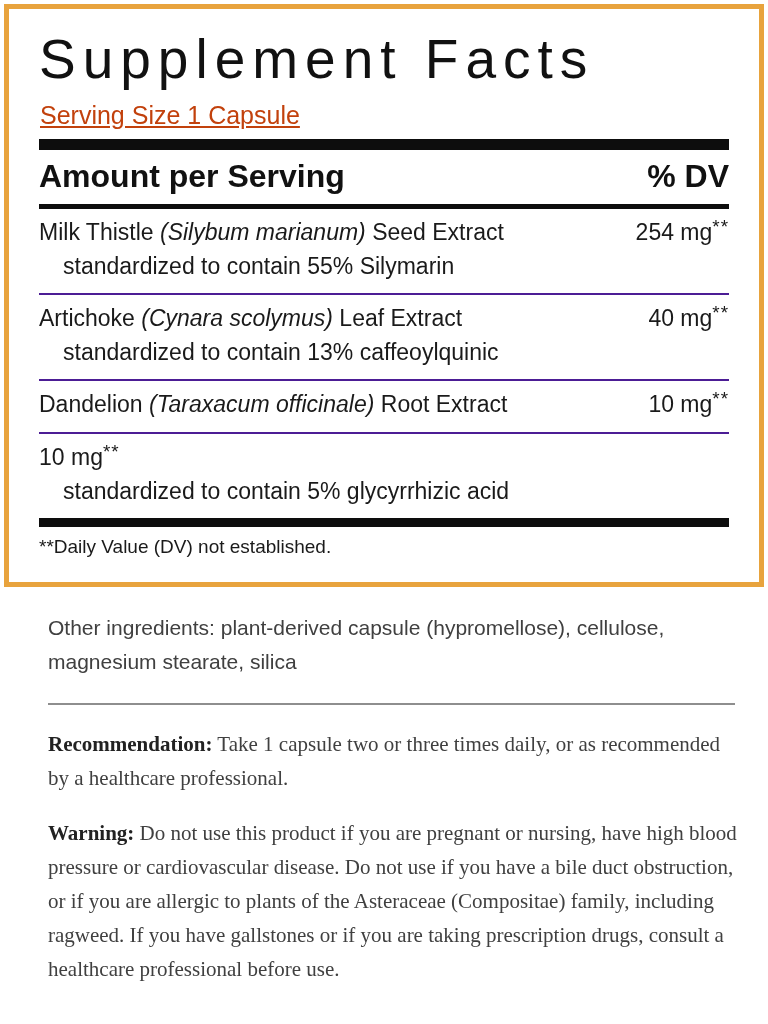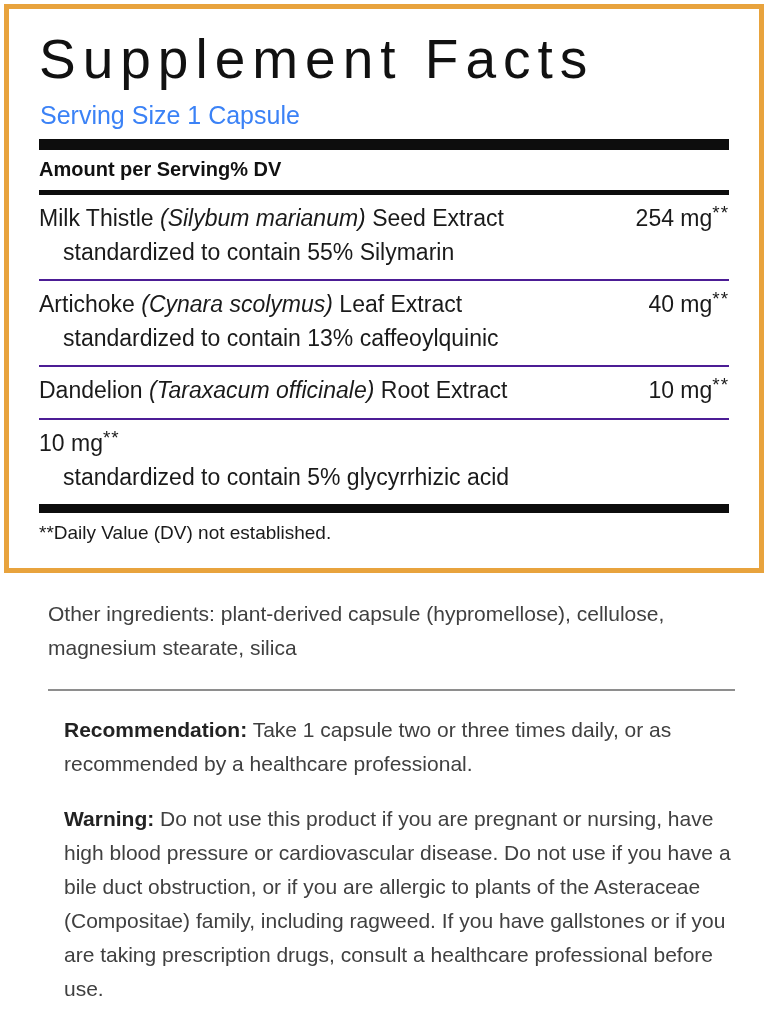--- a/index.html
+++ b/index.html
@@ -23,30 +23,32 @@
     font-size: 55px;
     font-weight: normal;
     letter-spacing: 7px;
     white-space: nowrap;
     margin: 4px 0 10px 0;
     color: #111;
   }
   .serving {
     font-size: 25px;
     margin: 0 0 9px 1px;
-    color: #3b82f6;
+    color: #c2410c;
+    text-decoration: underline;
   }
   .bar-thick  { height: 11px; background: #0d0d0d; }
   .bar-medium { height: 5px;  background: #0d0d0d; }
   .bar-heavy  { height: 9px;  background: #0d0d0d; }
   .cols {
     display: flex;
+    justify-content: space-between;
     align-items: baseline;
     font-weight: bold;
-    font-size: 20px;
+    font-size: 32px;
     padding: 8px 0 9px 0;
     color: #111;
   }
   .rows { }
   .row {
     padding: 7px 0 10px 0;
     font-size: 23px;
     line-height: 33px;
     color: #1a1a1a;
   }
@@ -80,21 +82,21 @@
     font-size: 21px;
     line-height: 34px;
   }
   .other-ingredients { margin: 0; max-width: 700px; }
   .divider {
     border: none;
     border-top: 2px solid #8e8e8e;
     margin: 24px 0 22px 0;
     width: 687px;
   }
-  .sections p { margin: 0 0 21px 16px; max-width: 700px; }
+  .sections p { margin: 0 0 21px 0; max-width: 700px; font-family: Liberation Serif, serif; }
   .sections b { color: #222; font-weight: bold; }
 </style>
 </head>
 <body>
 
 <div class="panel">
   <div class="title">Supplement Facts</div>
   <div class="serving">Serving Size 1 Capsule</div>
   <div class="bar-thick"></div>
   <div class="cols">

